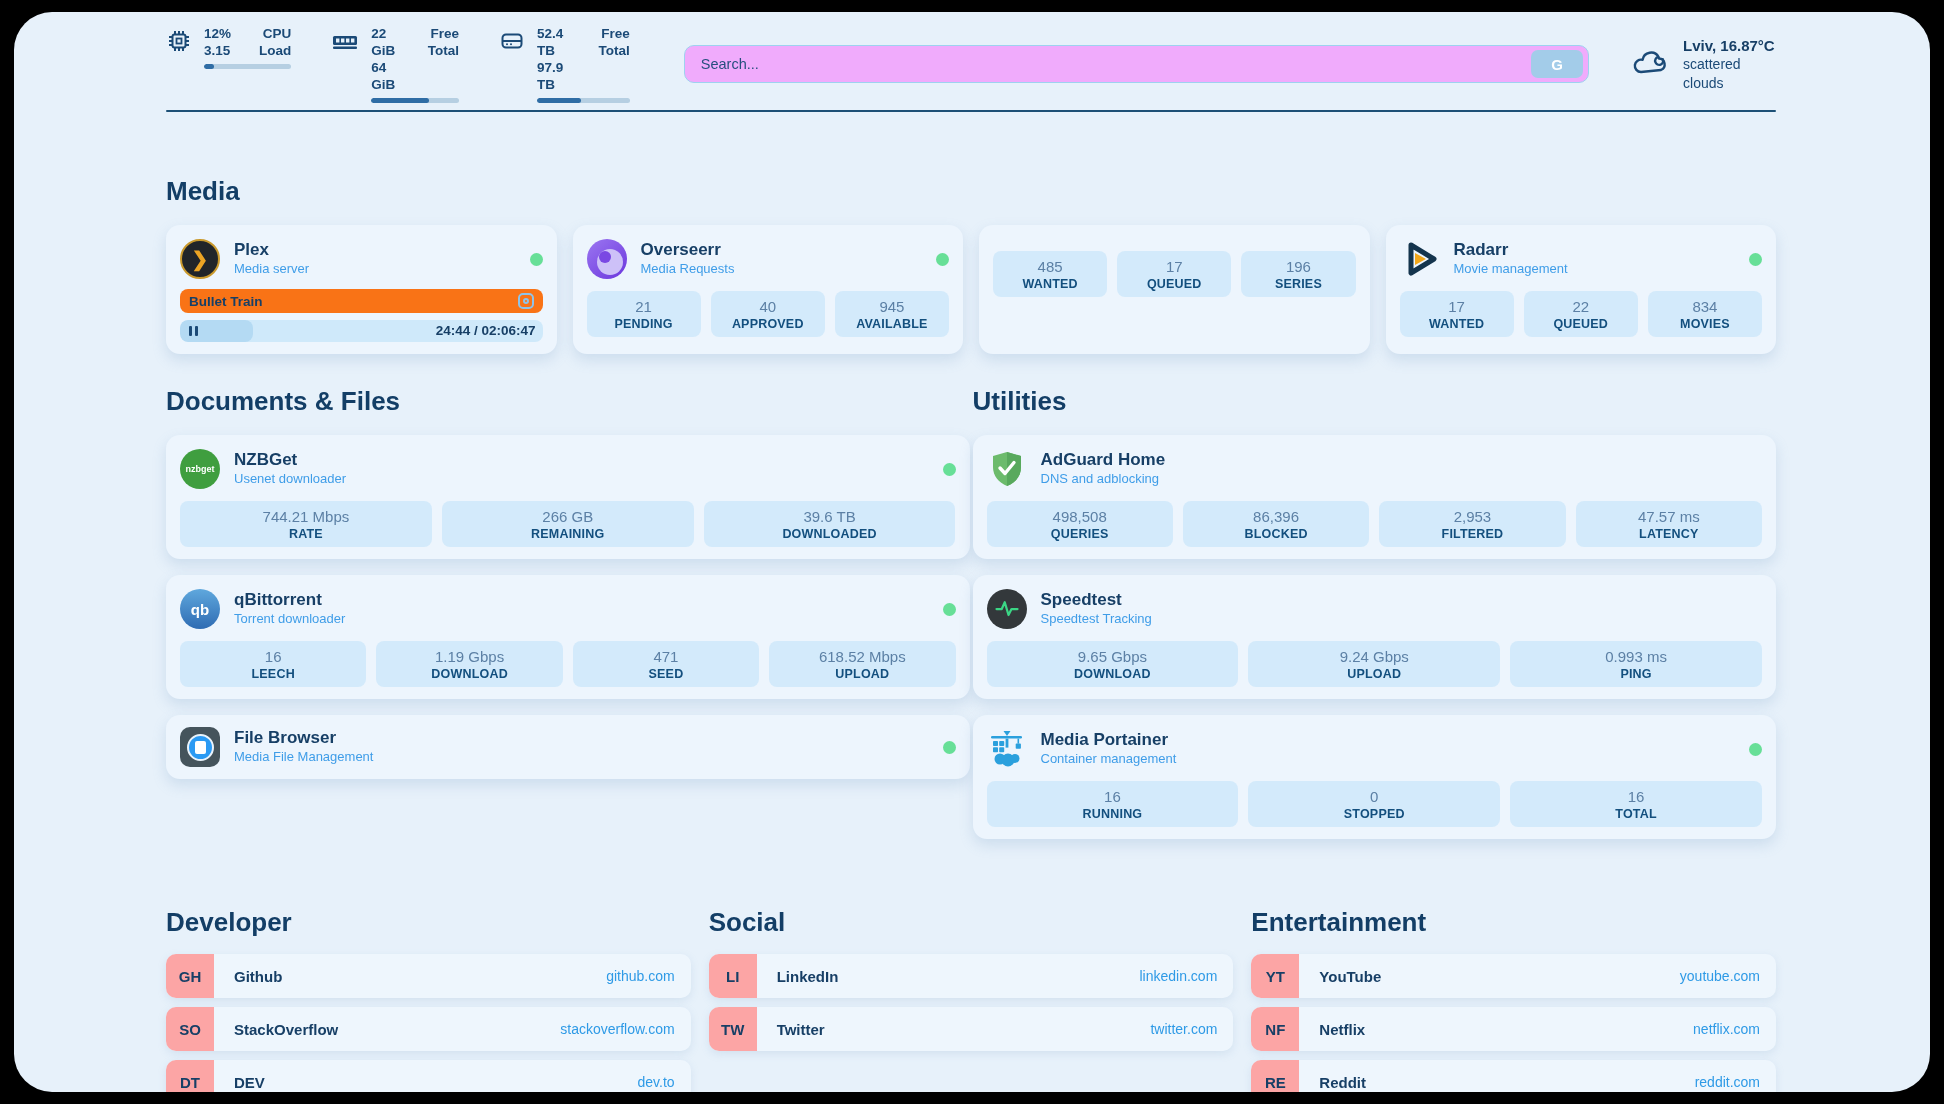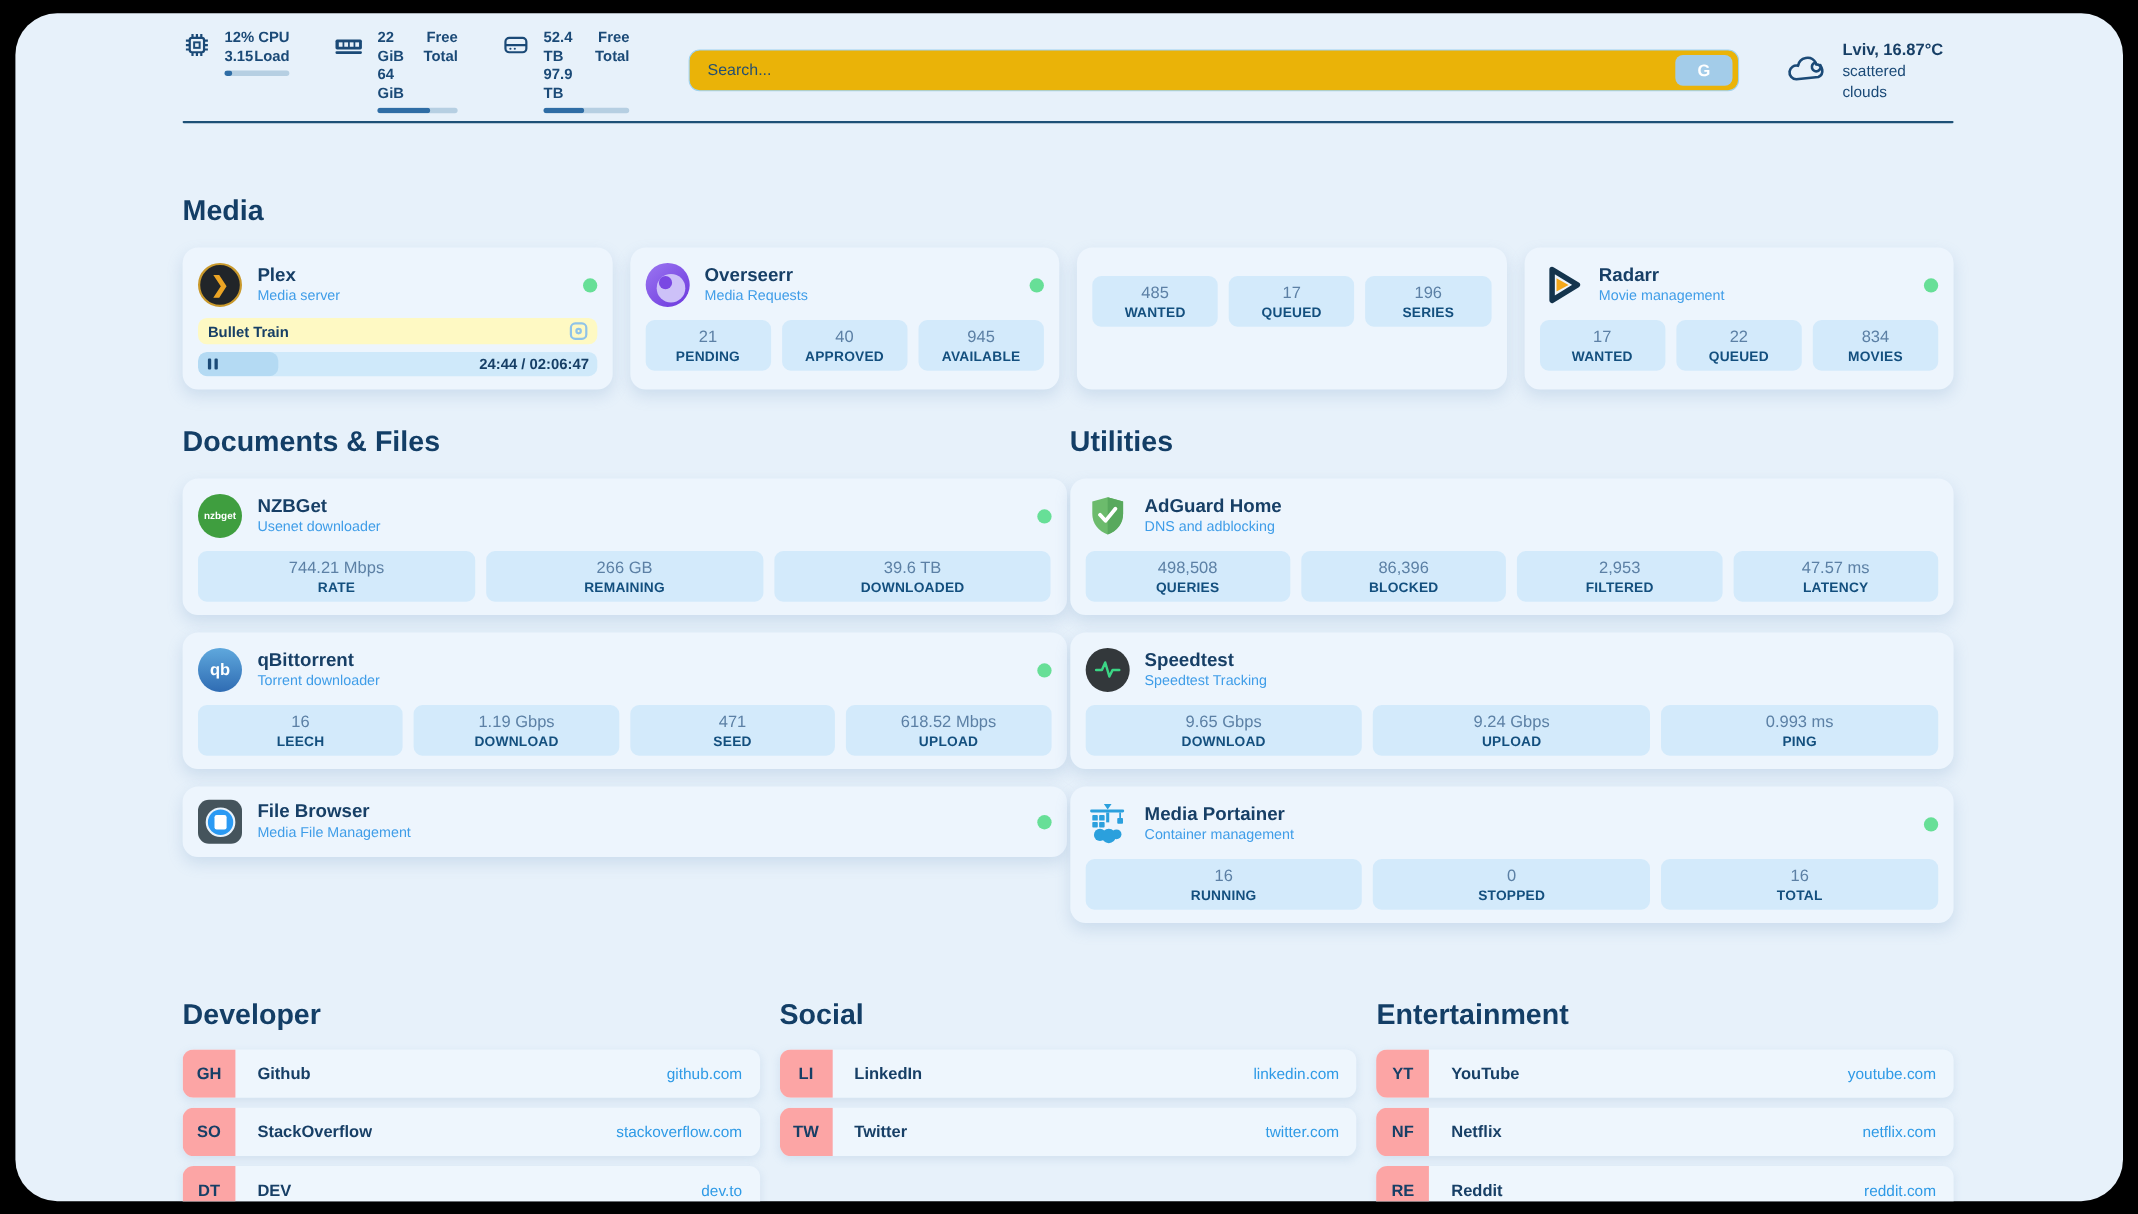--- a/index.html
+++ b/index.html
@@ -9,27 +9,27 @@
     background:#e7f1fa; border-radius:38px; overflow:hidden;
   }
   .content { width:1610px; margin-left:152px; }
 
   
   .topbar { display:flex; align-items:center; margin-top:26px; height:52px; }
   .metrics { display:flex; gap:40px; }
   .metric { display:flex; align-items:flex-start; gap:12px; }
   .metric svg { margin-top:3px; }
   .metric-body { display:flex; flex-direction:column; }
-  .metric-text { display:flex; }
+  .metric-text { display:flex; gap:28px; }
   .m-col { display:flex; flex-direction:column; color:#1b4a77; font-size:13.5px; font-weight:600; line-height:17px; }
   .m-col.labels { align-items:flex-end; }
   .m-bar { margin-top:5px; height:5px; border-radius:3px; background:#b6cfe2; overflow:hidden; }
   .m-fill { height:100%; background:#2f6da5; border-radius:3px; }
 
-  .searchbox { margin-left:54px; width:960px; height:38px; background:#eab308;
+  .searchbox { margin-left:54px; width:960px; height:38px; background:#f0abfc;
     border:1.5px solid #9ed2ef; border-radius:10px; display:flex; align-items:center; padding:0 5px 0 16px; }
   .searchbox input { flex:1; border:none; outline:none; background:transparent; font-size:14.5px;
     color:#1b4a77; font-family:"Liberation Sans", sans-serif; }
   .searchbox input::placeholder { color:#1b4a77; opacity:.95; }
   .g-btn { width:52px; height:28px; border:none; border-radius:7px; background:#a3cce9; color:#ffffff;
     font-size:15px; font-weight:700; cursor:pointer; font-family:"Liberation Sans", sans-serif; }
 
   .weather { margin-left:42px; display:flex; align-items:center; gap:12px; }
   .weather-text { display:flex; flex-direction:column; line-height:19px; }
   .weather-loc { color:#173f66; font-size:15px; font-weight:700; }
@@ -68,21 +68,21 @@
   .icon-nzbget span { color:#fff; font-size:9px; font-weight:700; }
   .icon-qb { border-radius:50%; background:linear-gradient(180deg,#5fa8dd,#2f6cb3); }
   .icon-qb span { color:#fff; font-size:15px; font-weight:700; }
   .icon-filebrowser { border-radius:10px; background:#45545c; }
   .fb-circle { width:27px; height:27px; border-radius:50%; background:#2b9af3; border:2.5px solid #eaf3fb;
     display:flex; align-items:center; justify-content:center; }
   .fb-doc { width:11px; height:13px; background:#fff; border-radius:2px; }
   .icon-speedtest { border-radius:50%; background:#33383b; }
 
   
-  .np-row { margin-top:10px; height:24px; background:#fef9c3; border-radius:8px;
+  .np-row { margin-top:10px; height:24px; background:#f97316; border-radius:8px;
     display:flex; align-items:center; padding:0 9px; }
   .np-title { color:#173f66; font-size:13.5px; font-weight:700; }
   .cast-icon { margin-left:auto; width:16px; height:16px; border:2px solid #8fc3e8; border-radius:5px;
     display:flex; align-items:center; justify-content:center; }
   .cast-icon i { width:6px; height:6px; border:2px solid #8fc3e8; border-radius:50%; }
   .pg-row { margin-top:7px; height:22px; background:#cfe9fa; border-radius:8px; position:relative; overflow:hidden; }
   .pg-fill { position:absolute; left:0; top:0; bottom:0; background:#b4daf3; border-radius:8px; }
   .pause { position:absolute; left:9px; top:6px; display:flex; gap:3px; }
   .pause i { width:3px; height:10px; background:#1b4a77; border-radius:1px; }
   .pg-time { position:absolute; right:7px; top:3px; color:#173f66; font-size:13.5px; font-weight:700; }

